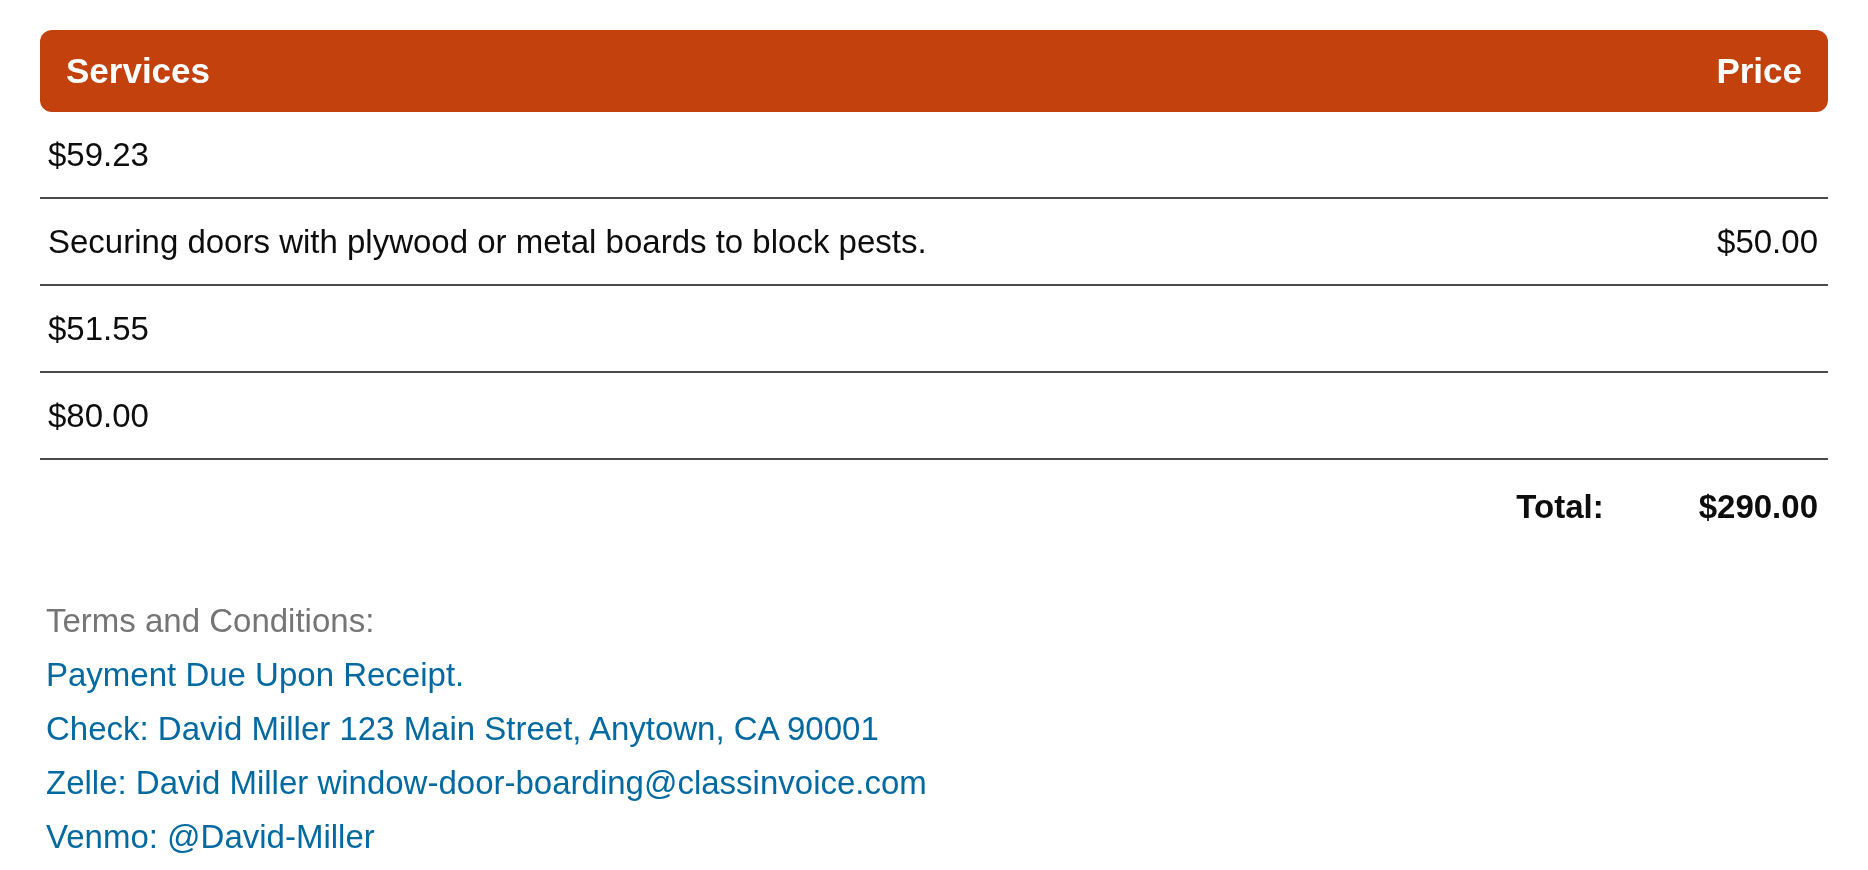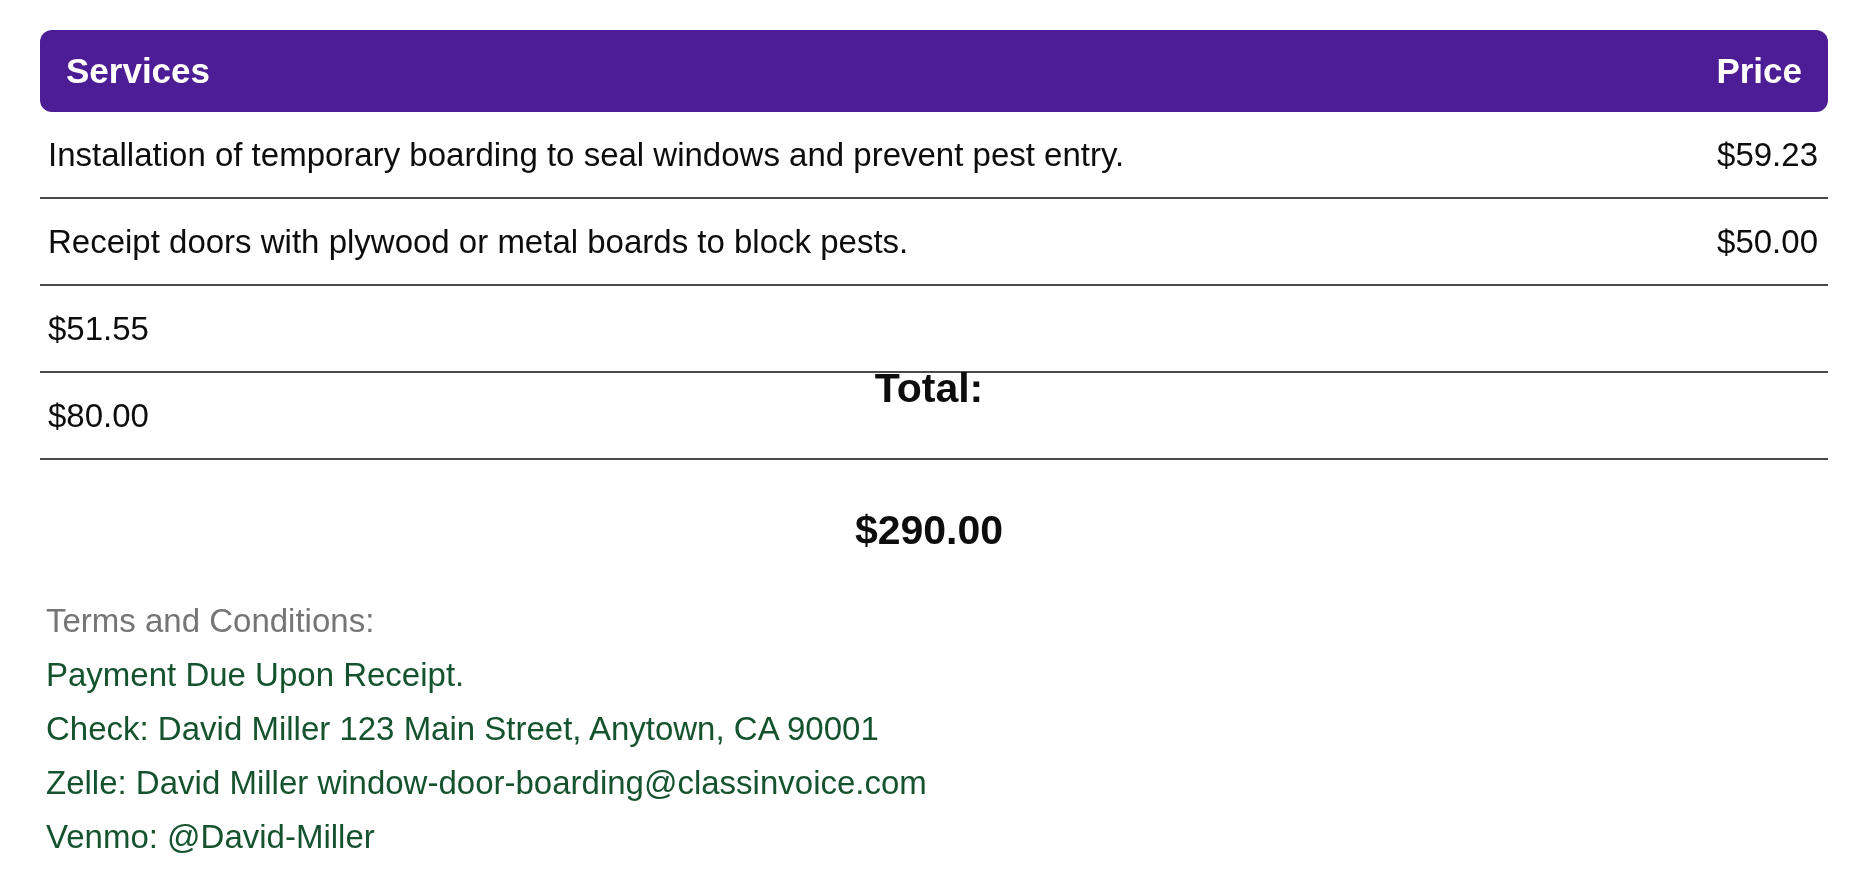--- a/index.html
+++ b/index.html
@@ -11,21 +11,21 @@
     font-family: "Liberation Sans", "DejaVu Sans", sans-serif;
   }
   .doc {
     position: absolute;
     left: 40px;
     top: 30px;
     width: 1788px;
   }
   .thead {
     height: 82px;
-    background: #4c1d95;
+    background: #c2410c;
     border-radius: 12px;
     color: #ffffff;
     font-weight: bold;
     font-size: 35px;
     display: flex;
     justify-content: space-between;
     align-items: center;
     padding: 0 26px;
     box-sizing: border-box;
   }
@@ -40,59 +40,57 @@
     padding: 0 10px 0 8px;
     box-sizing: border-box;
   }
   .total-row {
     height: 94px;
     display: flex;
     justify-content: flex-end;
     align-items: center;
     gap: 95px;
     font-weight: bold;
-    font-size: 41px;
+    font-size: 33px;
     color: #0d0d0d;
     padding-right: 10px;
     box-sizing: border-box;
-    flex-direction: column;
   }
   .terms {
     margin-top: 40px;
     padding-left: 6px;
     font-size: 33px;
   }
   .terms-heading {
     color: #757575;
     line-height: 54px;
   }
   .terms-line {
-    color: #14532d;
+    color: #0369a1;
     line-height: 54px;
   }
 </style>
 </head>
 <body>
 
 <div class="doc">
 
   <div class="services-table">
     <div class="thead">
       <span>Services</span>
       <span>Price</span>
     </div>
 
     <div id="rows-container">
   <div class="row">
-    <span class="service">Installation of temporary boarding to seal windows and prevent pest entry.</span>
     <span class="price">$59.23</span>
   </div>
 
   <div class="row">
-    <span class="service">Receipt doors with plywood or metal boards to block pests.</span>
+    <span class="service">Securing doors with plywood or metal boards to block pests.</span>
     <span class="price">$50.00</span>
   </div>
 
   <div class="row">
     <span class="price">$51.55</span>
   </div>
 
   <div class="row">
     <span class="price">$80.00</span>
   </div>

